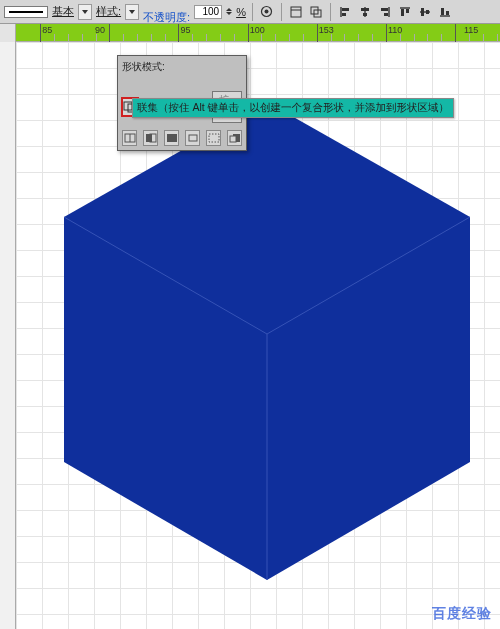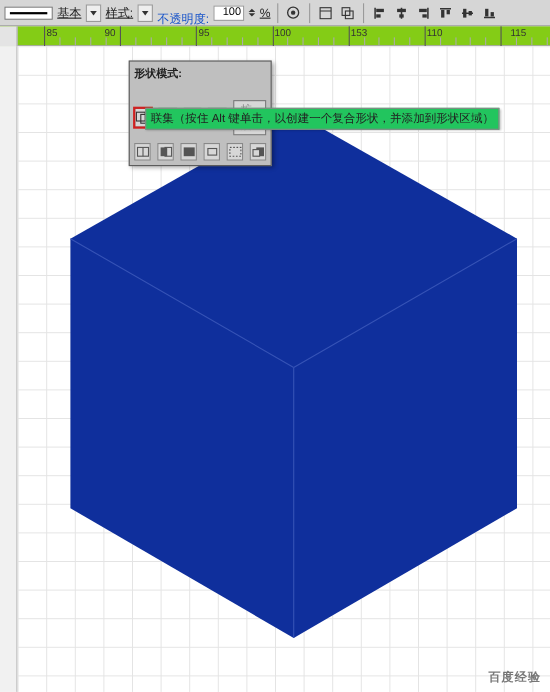--- a/index.html
+++ b/index.html
@@ -114,21 +114,21 @@
     background:#888; height:16px;
   }
   .panel-tabs .tab {
     padding:0 5px; height:16px; line-height:16px;
     color:#ddd; cursor:pointer;
   }
   .panel-tabs .tab.active { background:#bfbfbf; color:#222; }
   .panel-tabs .spacer { flex:1; }
   .panel-tabs .ctl { width:12px;height:12px;color:#ddd;display:flex;align-items:center;justify-content:center;cursor:pointer; }
   .panel-body { padding:4px; }
-  .panel-label { margin-bottom:17px;font-weight:bold; }
+  .panel-label { margin-bottom:17px; }
   .mode-row { display:flex; gap:6px; align-items:center; margin-bottom:4px;}
   .mode-btn {
     width:20px;height:18px;
     background:#d7d7d7;border:1px solid #777;
     display:flex;align-items:center;justify-content:center;
     cursor:pointer;
   }
   .mode-btn svg{display:block;}
   .mode-btn.selected {
     outline:2px solid #d02020;
@@ -139,33 +139,33 @@
     color:#888; cursor:pointer;
   }
   .pf-row { display:flex; gap:6px; padding-top:3px;}
   .pf-btn { width:18px;height:16px;background:#d7d7d7;border:1px solid #888;display:flex;align-items:center;justify-content:center;cursor:pointer;}
   .pf-btn svg{display:block;}
 
   
   .tooltip {
     position:absolute;
     left:132px; top:98px;
-    background:#22c55e;
+    background:#14b8a6;
     border:1px solid #888;
     padding:2px 4px;
     font-size:10.5px;
     color:#222;
     white-space:nowrap;
     box-shadow:1px 1px 2px rgba(0,0,0,.25);
   }
 
   
   .wm {
     position:absolute; right:8px; bottom:6px;
-    font-size:11px; color:#404040; font-weight:bold;
+    font-size:14px; color:#1d4ed8; font-weight:bold;
     letter-spacing:1px; opacity:.7;
   }
 </style>
 </head>
 <body>
 
 <div class="option-bar">
   <div class="stroke-swatch">
       <div class="line"></div>
     </div>

